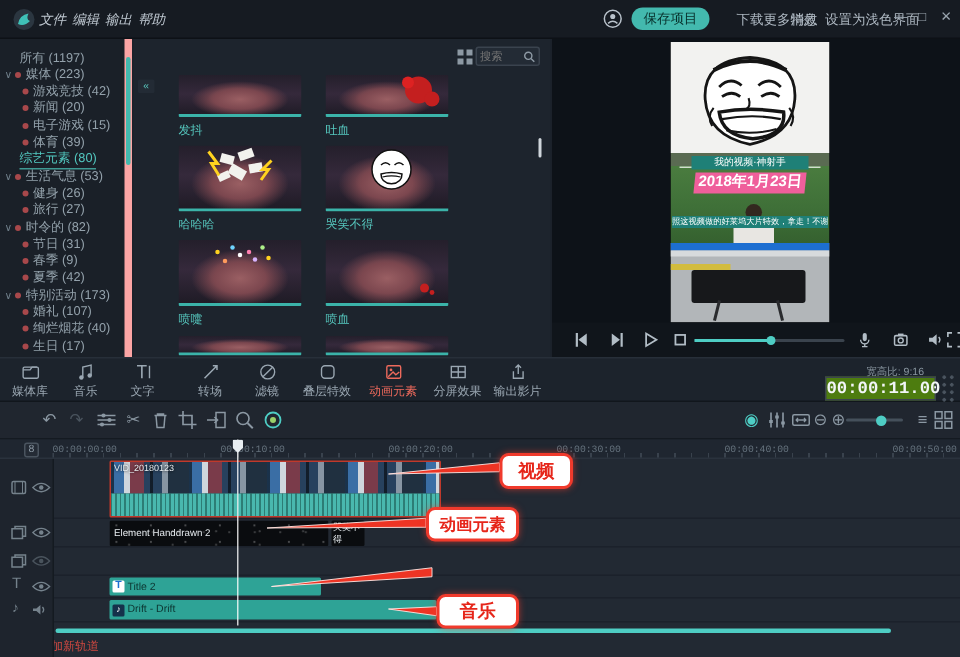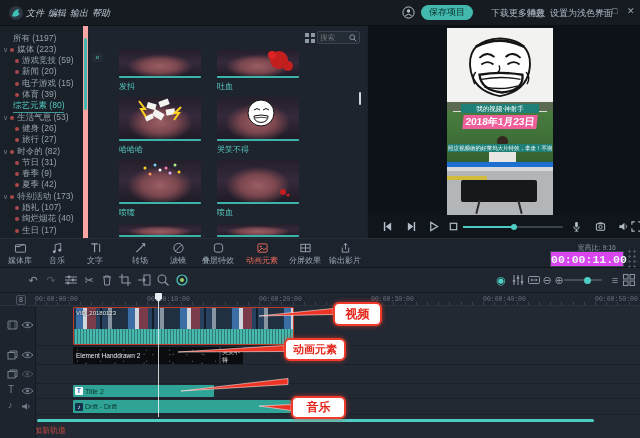--- a/index.html
+++ b/index.html
@@ -70,21 +70,21 @@
   #seek .fill{position:absolute;left:0;top:0;height:2px;width:50%;background:#4ecdc4;}
   #seek .knob{position:absolute;left:48px;top:-2px;width:6px;height:6px;border-radius:50%;background:#4ecdc4;}
 
   
   #toolbar{position:absolute;left:0;top:238px;width:640px;height:30px;background:#1c232c;border-top:1px solid #272f39;border-bottom:1px solid #11161c;}
   .tool{position:absolute;top:3px;transform:translateX(-50%);text-align:center;color:#9aa7b2;}
   .tool .ti{display:block;width:13px;height:12px;margin:0 auto;}
   .tool .tl{display:block;font-size:8px;margin-top:1px;white-space:nowrap;}
   .tool.active{color:#ee6a5c;}
   #aspect{position:absolute;right:24px;top:4px;font-size:7px;color:#8a97a1;}
-  #timecode{position:absolute;left:550px;top:12px;width:74px;height:16px;background:#d946ef;border:1px solid #3c454f;
+  #timecode{position:absolute;left:550px;top:12px;width:74px;height:16px;background:#4d7c0f;border:1px solid #3c454f;
     color:#f2f5f7;font-size:11.5px;font-weight:bold;text-align:right;line-height:15px;font-family:"Liberation Mono","DejaVu Sans Mono",monospace;}
   #grip{position:absolute;left:627px;top:10px;width:10px;height:20px;
     background-image:radial-gradient(circle,#4a545f 1px,transparent 1.2px);background-size:5px 5px;}
 
   
   #tl-tools{position:absolute;left:0;top:268px;width:640px;height:25px;background:#20262f;border-bottom:1px solid #141a21;}
   .tt{position:absolute;top:5px;width:14px;height:14px;color:#8b98a3;font-size:11px;line-height:14px;text-align:center;}
   .tt.dim{color:#4a545e;}
   .tt.teal{color:#4ecdc4;}
   #tl-zoom{position:absolute;left:564px;top:11px;width:38px;height:2px;background:#45505b;border-radius:1px;}
@@ -178,21 +178,21 @@
       <div class="side-row" style="top: 7px; left: 13px;">
         <span class="slabel">所有 (1197)</span>
       </div>
       <div class="side-row" style="top: 18.3px; left: 3px;">
         <span class="arrow">∨</span>
         <span class="bullet"></span>
         <span class="slabel">媒体 (223)</span>
       </div>
       <div class="side-row" style="top: 29.6px; left: 15px;">
         <span class="bullet"></span>
-        <span class="slabel">游戏竞技 (59)</span>
+        <span class="slabel">游戏竞技 (42)</span>
       </div>
       <div class="side-row" style="top: 40.9px; left: 15px;">
         <span class="bullet"></span>
         <span class="slabel">新闻 (20)</span>
       </div>
       <div class="side-row" style="top: 52.2px; left: 15px;">
         <span class="bullet"></span>
         <span class="slabel">电子游戏 (15)</span>
       </div>
       <div class="side-row" style="top: 63.5px; left: 15px;">

